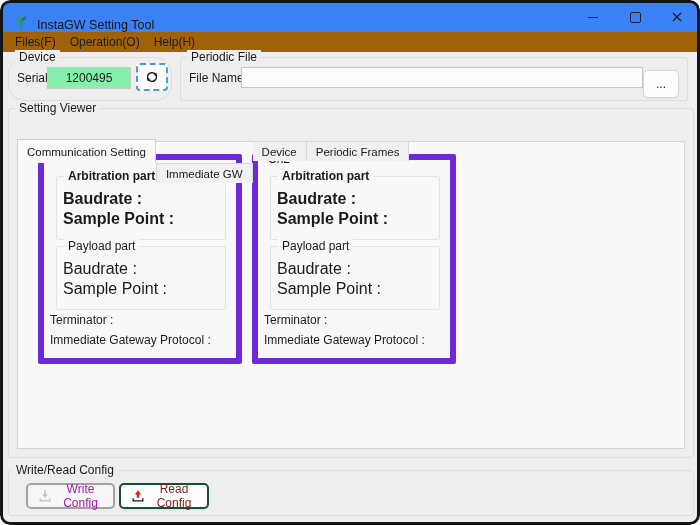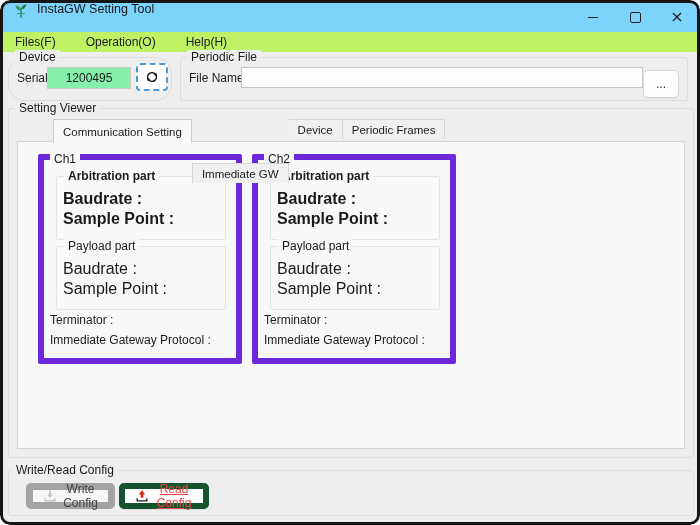--- a/index.html
+++ b/index.html
@@ -5,34 +5,34 @@
   html,body{margin:0;padding:0;}
   body{
     width:700px;height:525px;position:relative;background:#ffffff;
     font-family:"Liberation Sans", sans-serif;color:#1b1b1b;
     -webkit-font-smoothing:antialiased;
   }
   .window{position:absolute;inset:0;background:#eeeeef;border-radius:10px;overflow:hidden;}
   .frame{position:absolute;inset:0;border:3px solid #151515;border-radius:10px;pointer-events:none;z-index:200;}
 
   
-  .titlebar{position:absolute;left:2px;right:2px;top:2px;height:30px;background:#7dd3fc;
-    display:flex;align-items:flex-start;padding-left:10px;border-radius:7px 7px 0 0;}
+  .titlebar{position:absolute;left:2px;right:2px;top:2px;height:30px;background:#3b82f6;
+    display:flex;align-items:flex-end;padding-left:10px;border-radius:7px 7px 0 0;}
   .app-icon{width:18px;height:18px;margin-right:7px;flex:0 0 auto;}
   .title-text{font-size:12.5px;color:#161616;}
   .win-controls{margin-left:auto;display:flex;height:100%;}
   .win-btn{width:42px;height:100%;display:flex;align-items:center;justify-content:center;
     background:transparent;border:none;cursor:pointer;padding:0;}
   .glyph-min{width:10px;height:1px;background:#222;display:block;}
   .glyph-max{width:9px;height:9px;border:1.2px solid #222;border-radius:2px;display:block;}
   .glyph-close{font-size:16px;line-height:1;color:#222;font-family:"DejaVu Sans",sans-serif;}
 
   
-  .menubar{position:absolute;left:2px;right:2px;top:32px;height:20px;background:#bef264;
-    display:flex;align-items:center;padding-left:6px;gap:16px;}
+  .menubar{position:absolute;left:2px;right:2px;top:32px;height:20px;background:#a16207;
+    display:flex;align-items:center;padding-left:6px;}
   .menu-item{font-size:12px;padding:1px 7px;cursor:default;}
 
   
   .groupbox{position:absolute;border:1px solid #dcdcdc;border-radius:3px;}
   .gb-label{position:absolute;top:-8px;left:6px;font-size:12px;line-height:14px;
     background:#eeeeef;padding:0 4px;white-space:nowrap;}
   .gb-label.on-panel{background:#f8f8f8;}
 
   
   #device-group{left:8px;top:57px;width:162px;height:42px;border-radius:17px;}
@@ -49,21 +49,21 @@
   .filename-label{position:absolute;left:8px;top:13px;font-size:12px;white-space:nowrap;}
   .filename-input{position:absolute;left:60px;top:9px;width:392px;height:19px;
     background:#fdfdfd;border:1px solid #c6c6c6;font-size:12px;padding:0 4px;
     font-family:"Liberation Sans",sans-serif;}
   .browse-btn{position:absolute;left:462px;top:12px;width:36px;height:28px;background:#fefefe;
     border:1px solid #d6d6d6;border-radius:5px;font-size:12px;color:#333;cursor:pointer;
     box-shadow:0 1px 1px rgba(0,0,0,0.05);line-height:10px;}
 
   
   #viewer-group{left:8px;top:108px;width:684px;height:348px;}
-  .tabstrip{position:absolute;left:8px;top:10px;display:flex;align-items:flex-start;z-index:3;padding-left:36px;}
+  .tabstrip{position:absolute;left:8px;top:10px;display:flex;align-items:center;z-index:3;}
   .tab{font-size:11.5px;padding:0 9px;border:1px solid #d7d7d7;border-bottom:none;
     background:#f0f0f1;height:19px;display:flex;align-items:center;cursor:pointer;
     margin-right:0;position:relative;}
   .tab.active{background:#f8f8f8;height:23px;z-index:4;border-color:#cfcfcf;}
   .tab:not(.active){border-left:none;}
   .tab:nth-child(2){border-left:1px solid #d7d7d7;margin-top:44px;}
   .tab-panel{position:absolute;left:8px;top:32px;width:666px;height:306px;background:#f8f8f8;
     border:1px solid #d4d4d4;z-index:2;}
 
   
@@ -76,23 +76,23 @@
   .row1{top:13px;} .row2{top:33px;}
   .ch-static{position:absolute;left:6px;font-size:12px;white-space:nowrap;}
   .term-row{top:153px;} .proto-row{top:173px;}
 
   
   #footer-group{left:8px;top:470px;width:684px;height:44px;border-color:#dedede;}
   #footer-group .gb-label{left:3px;}
   .cfg-btn{position:absolute;top:12px;height:26px;border-radius:5px;font-size:12px;
     display:flex;align-items:center;justify-content:center;gap:6px;
     font-family:"Liberation Sans",sans-serif;padding:0 10px;}
-  .write-btn{left:17px;width:89px;background:#f6f6f6;border:7px solid #a3a3a3;color:#404040;cursor:default;}
-  .read-btn{left:110px;width:90px;background:#fefefe;border:6px solid #14532d;color:#ef4444;
-    cursor:pointer;box-shadow:0 1px 1px rgba(0,0,0,0.06);text-decoration:underline;}
+  .write-btn{left:17px;width:89px;background:#f6f6f6;border:2px solid #a3a3a3;color:#a21caf;cursor:default;}
+  .read-btn{left:110px;width:90px;background:#fefefe;border:2px solid #14532d;color:#7f1d1d;
+    cursor:pointer;box-shadow:0 1px 1px rgba(0,0,0,0.06);}
   .btn-ico{width:14px;height:14px;flex:0 0 auto;display:block;}
 </style>
 </head>
 <body>
 
 <div class="window">
 
   <div class="titlebar">
     <svg class="app-icon" viewBox="0 0 16 16">
       <path d="M8 14 C8 10 8 8 8 5.5" stroke="#2f9052" stroke-width="1.3" fill="none"></path>

